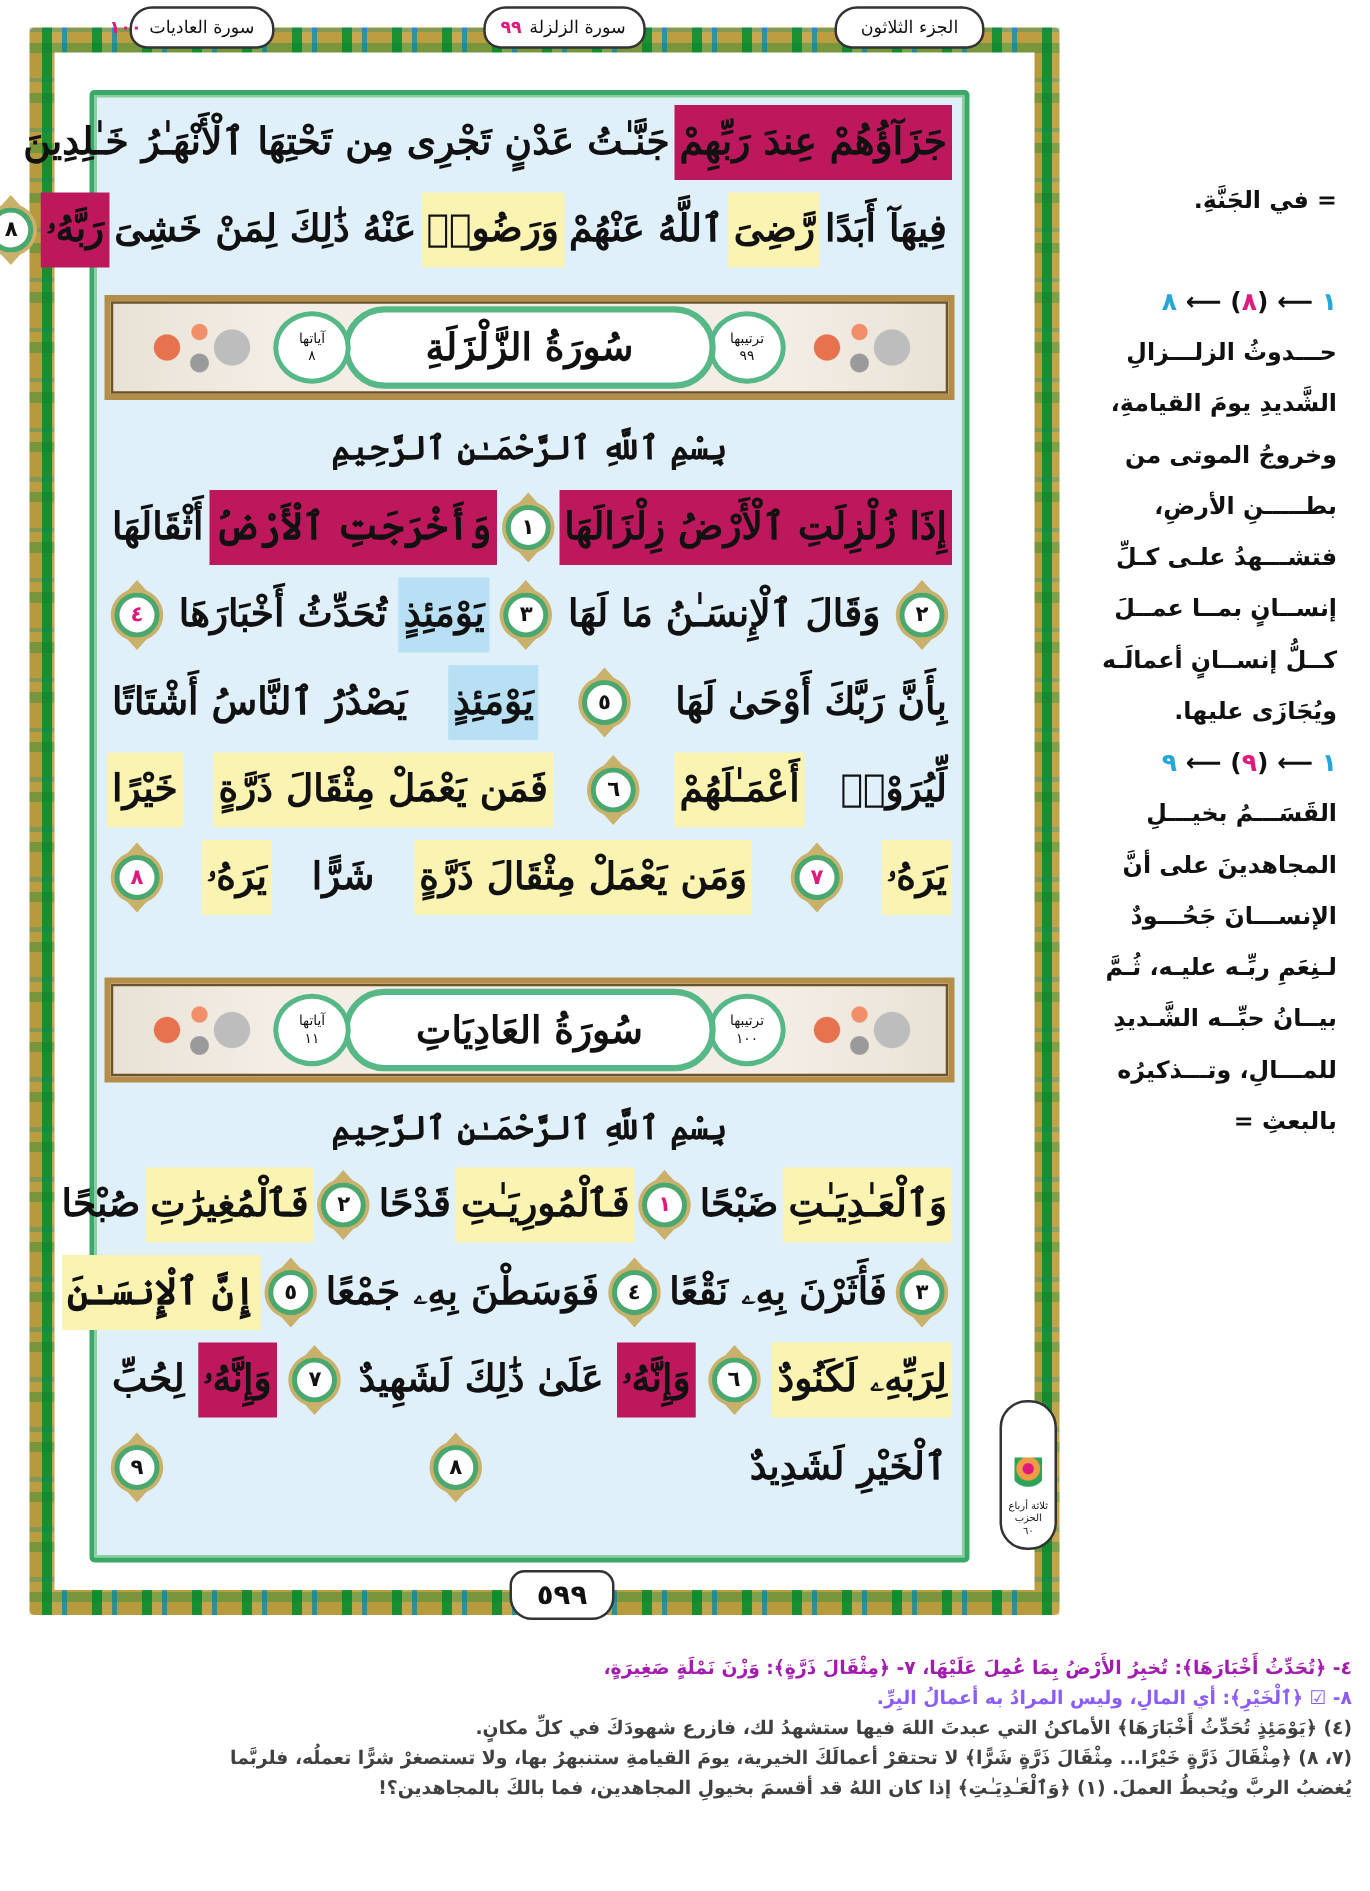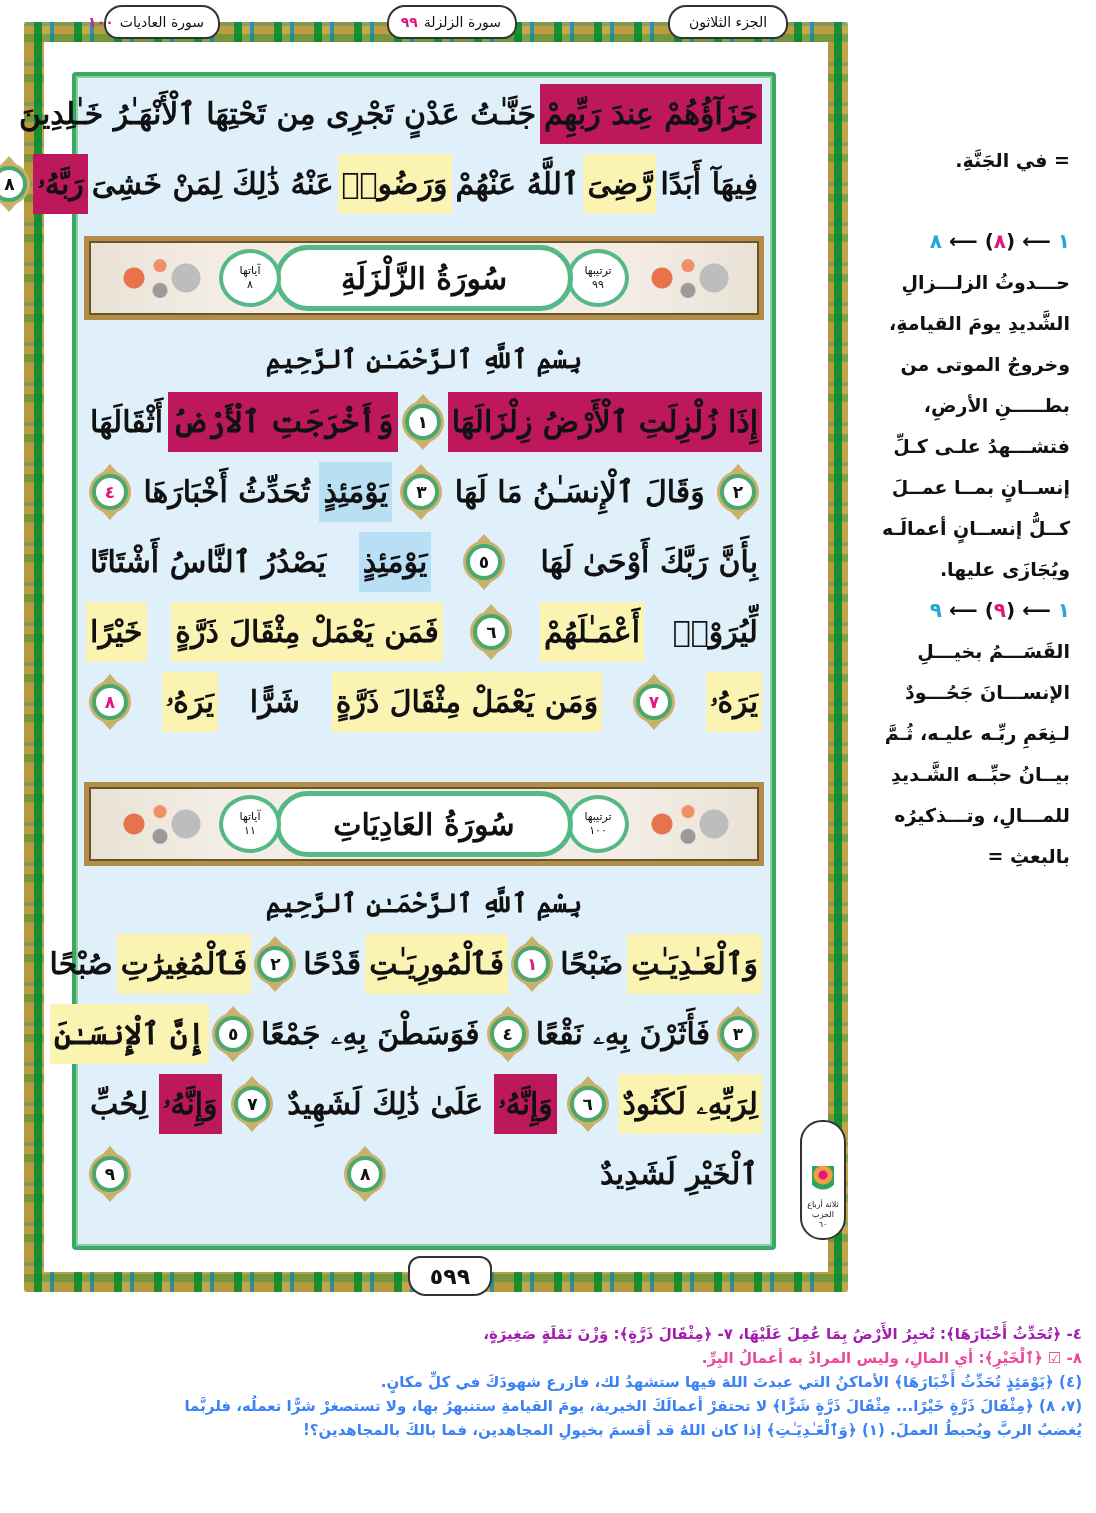--- a/index.html
+++ b/index.html
@@ -126,22 +126,22 @@
   .side .range { font-size: 20px; color: #111; }
   .side .range .c { color: #27a6d8; }
   .side .range .m { color: #e0197d; }
 
   
   .footnotes {
     position: absolute; left: 28px; right: 14px; top: 1322px;
     font-family: "DejaVu Sans", sans-serif; font-weight: bold; font-size: 15px; line-height: 24px; text-align: right;
   }
   .fn-cyan { color: #a21caf; }
-  .fn-black { color: #ec4899; }
-  .fn-magenta { color: #3b82f6; }
+  .fn-black { color: #8b5cf6; }
+  .fn-magenta { color: #404040; }
 </style>
 </head>
 <body>
 
 <div class="frame">
   <div class="frame-inner-bg"></div>
 </div>
 
 <div class="header-tab tab-juz">
   <span>الجزء الثلاثون</span>
@@ -334,20 +334,21 @@
   <div class="p">كــلُّ إنســانٍ أعمالَـه</div>
   <div class="p">ويُجَازَى عليها.</div>
   <div class="p range">
     <span class="c">١</span>
     <span>⟵</span>
     (<span class="m">٩</span>)
     <span>⟵</span>
     <span class="c">٩</span>
   </div>
   <div class="p">القَسَـــمُ بخيـــلِ</div>
+  <div class="p">المجاهدينَ على أنَّ</div>
   <div class="p">الإنســـانَ جَحُـــودٌ</div>
   <div class="p">لـنِعَمِ ربِّـه عليـه، ثُـمَّ</div>
   <div class="p">بيــانُ حبِّــه الشَّـديدِ</div>
   <div class="p">للمـــالِ، وتـــذكيرُه</div>
   <div class="p">بالبعثِ =</div>
 </div>
 
 <div class="footnotes">
   <div class="fn-cyan">٤- ﴿تُحَدِّثُ أَخْبَارَهَا﴾: تُخبِرُ الأَرْضُ بِمَا عُمِلَ عَلَيْهَا، ٧- ﴿مِثْقَالَ ذَرَّةٍ﴾: وَزْنَ نَمْلَةٍ صَغِيرَةٍ،</div>
   <div class="fn-black">٨- ☑ ﴿ٱلْخَيْرِ﴾: أي المالِ، وليس المرادُ به أعمالُ البِرِّ.</div>

